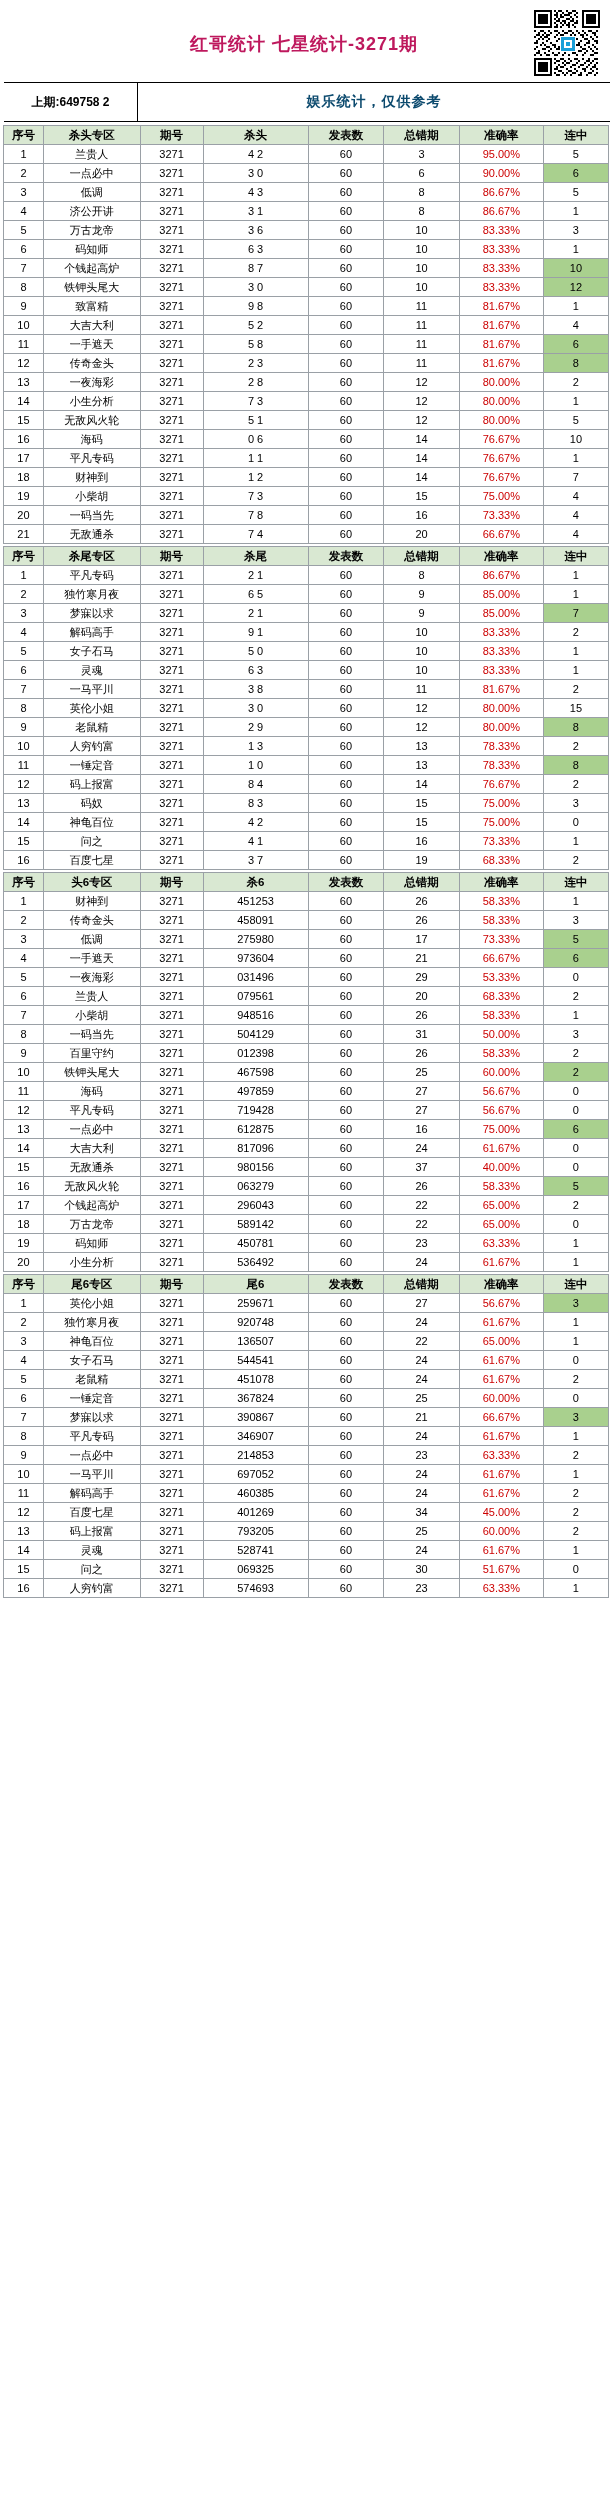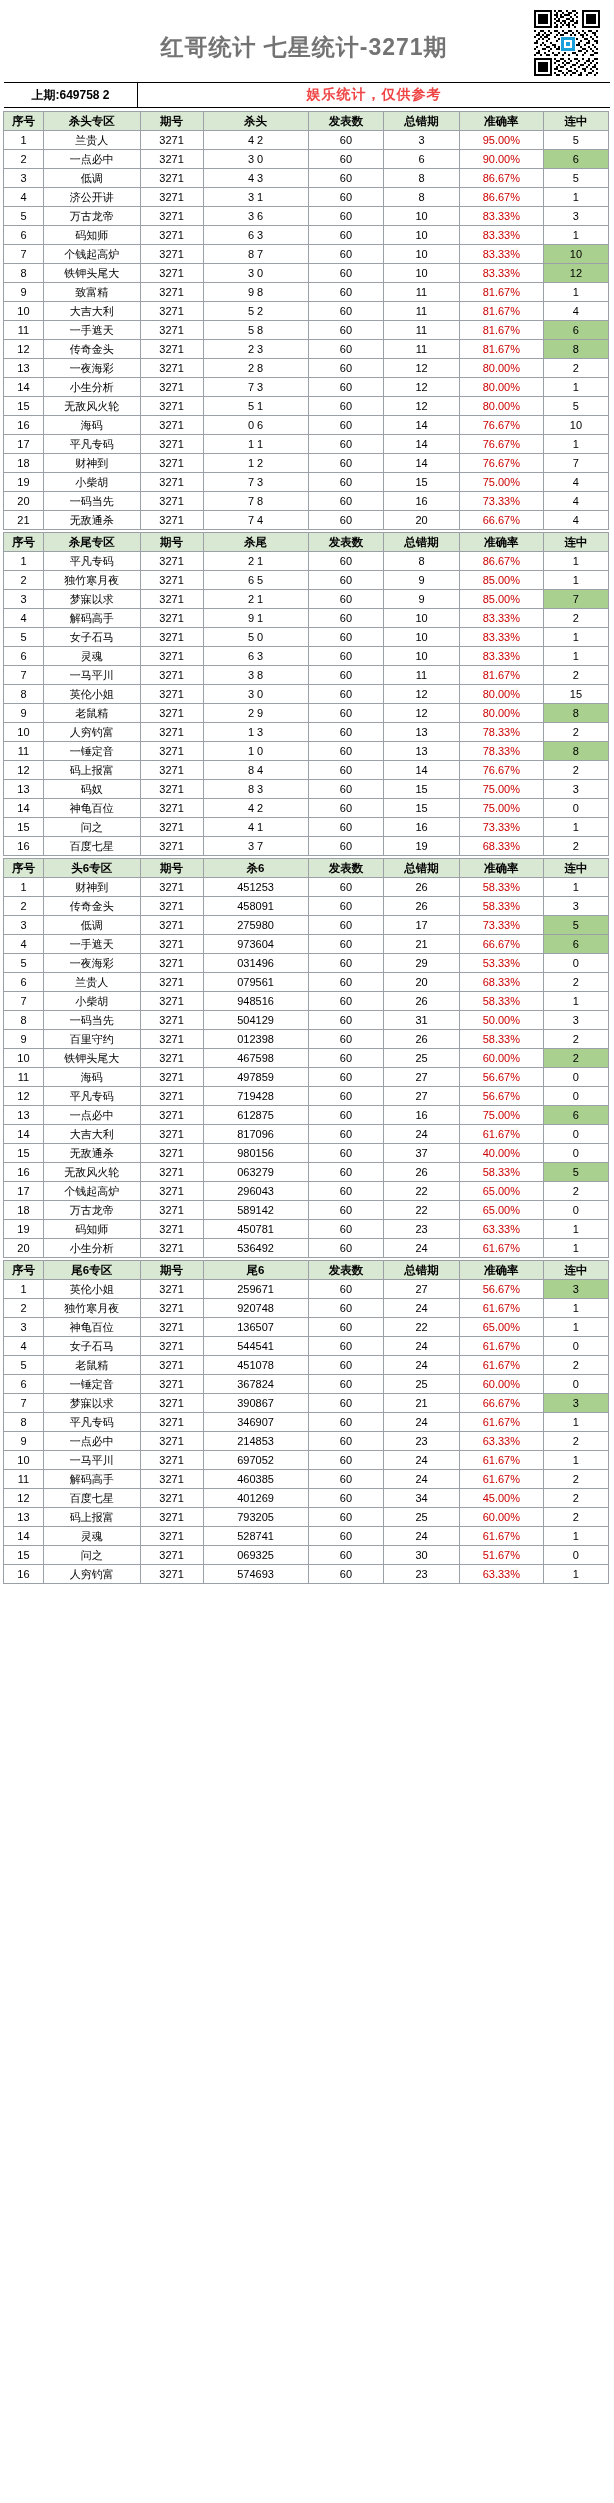--- a/index.html
+++ b/index.html
@@ -17,60 +17,60 @@
     align-items: flex-start;
     justify-content: space-between;
     padding: 10px 8px 4px 8px;
   }
   .title-wrap {
     flex: 1;
     text-align: center;
     padding-top: 22px;
   }
   .main-title {
-    font-size: 23px;
+    font-size: 18px;
     font-weight: bold;
-    color: #737373;
+    color: #be185d;
     letter-spacing: 1px;
   }
   .qr {
     width: 66px;
     height: 66px;
     background: #ffffff;
     position: relative;
     margin-right: 6px;
     flex: 0 0 auto;
   }
   .qr svg { display: block; }
 
   .subbar {
     display: flex;
     align-items: stretch;
     border-top: 1px solid #000;
     border-bottom: 1px solid #000;
-    height: 26px;
+    height: 40px;
     margin: 2px 4px 3px 4px;
   }
   .subbar-left {
     width: 134px;
     display: flex;
     align-items: center;
     justify-content: center;
     font-size: 12px;
     font-weight: bold;
     border-right: 1px solid #000;
   }
   .subbar-right {
     flex: 1;
     display: flex;
     align-items: center;
     justify-content: center;
     font-size: 14px;
     font-weight: bold;
-    color: #ef4444;
+    color: #0c4a6e;
     letter-spacing: 1px;
   }
 
   
   table {
     border-collapse: collapse;
     width: 606px;
     margin: 0 3px;
     table-layout: fixed;
   }

